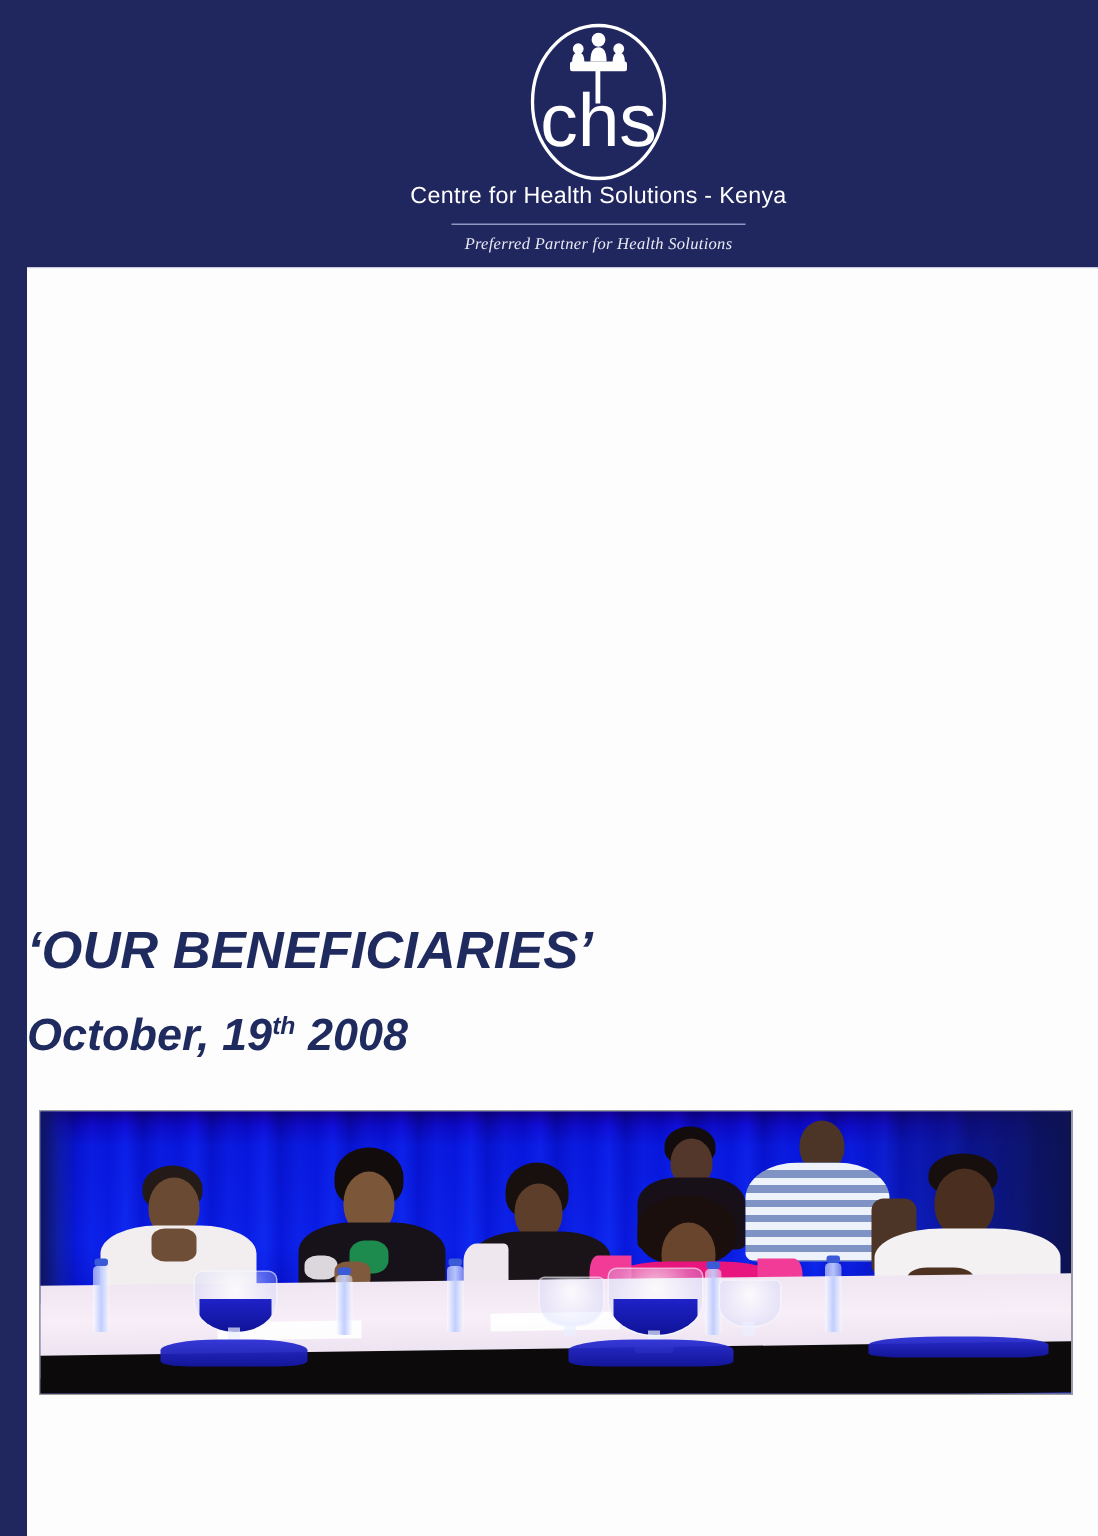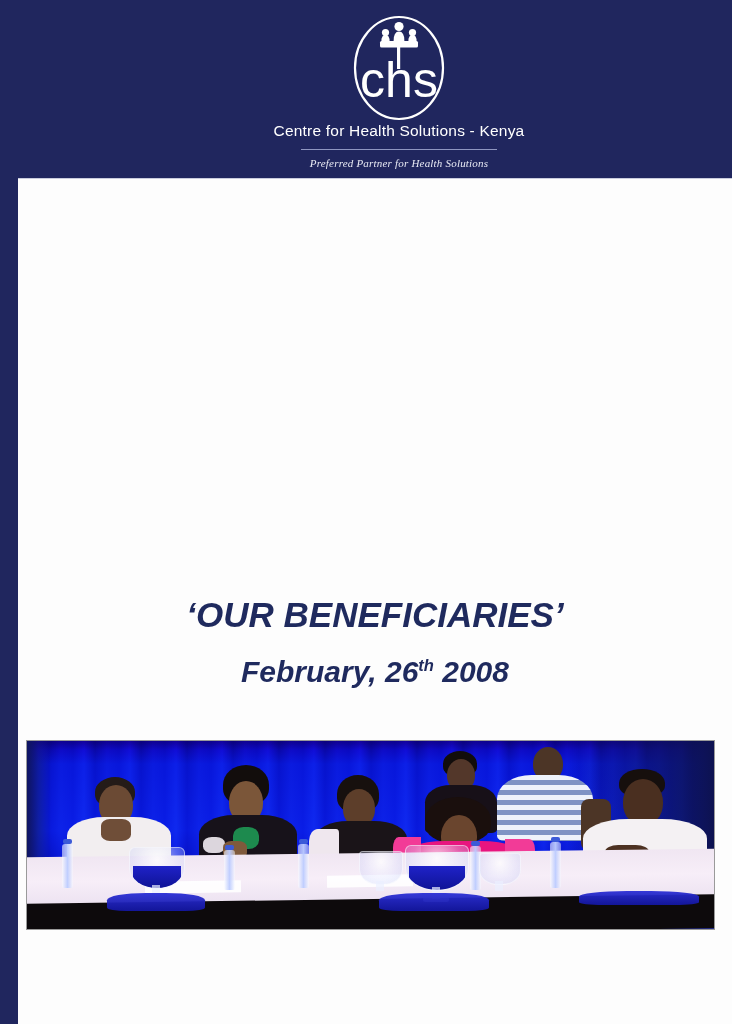--- a/index.html
+++ b/index.html
@@ -119,23 +119,22 @@
     line-height: 72px;
     color: #1f2a5e;
     letter-spacing: 0.5px;
     margin: 0;
     padding: 0 30px;
   }
 
   .subtitle-wrap {
     position: absolute;
     left: 0;
-    top: 415px;
+    top: 434px;
     width: 714px;
-    text-align: center;
   }
   .doc-subtitle {
     font-family: "Liberation Sans", sans-serif;
     font-weight: bold;
     font-style: italic;
     font-size: 35px;
     line-height: 42px;
     color: #1f2a5e;
     margin: 0;
   }
@@ -328,22 +327,22 @@
   <div class="page-rule-right"></div>
   <div class="content-hairline"></div>
 
   <div class="main">
 
 
     <div class="subtitle-wrap">
       <p class="doc-subtitle">‘OUR BENEFICIARIES’</p>
 
       <p class="doc-date">
-        <span>February,</span>
-        <span>26</span><sup>th</sup>
+        <span>October,</span>
+        <span>19</span><sup>th</sup>
         <span>2008</span>
       </p>
     </div>
 
     <div class="photo">
       <div class="photo-inner">
 
         <div class="curtain"></div>
         <div class="curtain-dark-left"></div>
         <div class="curtain-dark-right"></div>

